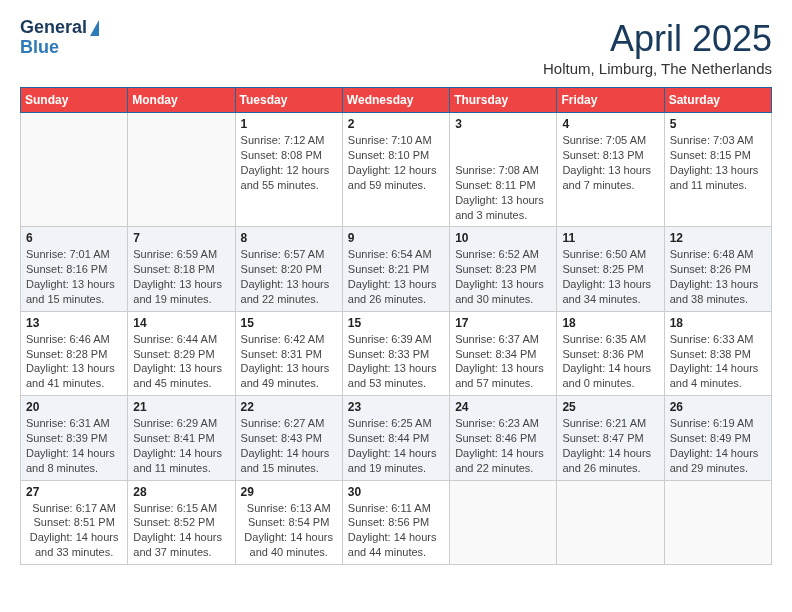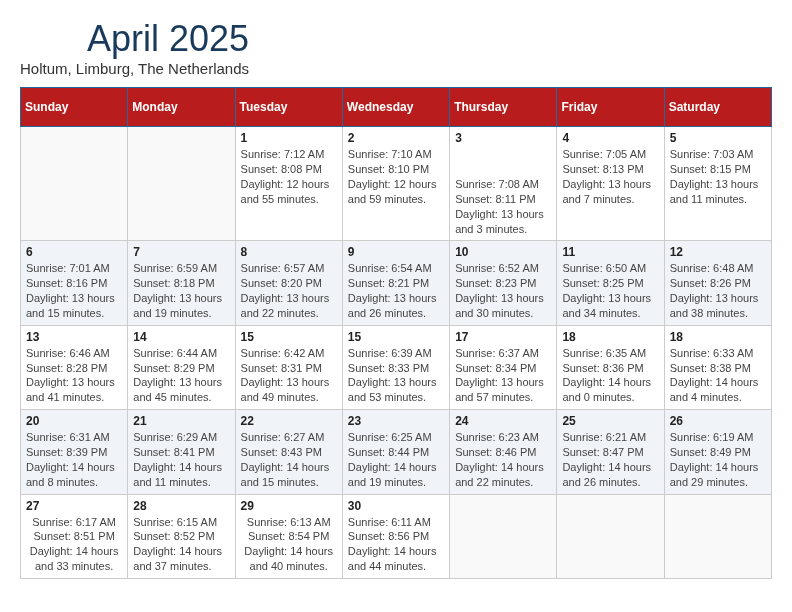--- a/index.html
+++ b/index.html
@@ -47,23 +47,23 @@
     .subtitle {
       font-size: 15px;
       color: #333;
     }
     .calendar {
       width: 100%;
       border-collapse: collapse;
       font-size: 11px;
     }
     .calendar th {
-      background: #b91c1c;
+      background: #ef4444;
       color: #fff;
-      padding: 12px 4px;
+      padding: 5px 4px;
       text-align: left;
       font-size: 12px;
       font-weight: bold;
       border: 1px solid #2266a0;
     }
     .calendar td {
       border: 1px solid #ccc;
       vertical-align: top;
       padding: 4px 5px;
       width: calc(100%/7);
@@ -86,20 +86,29 @@
     }
     .row-shade td {
       background: #f0f4f8;
     }
   </style>
 </head>
 <body>
 
 <div class="page">
   <div class="header">
+    <div class="logo">
+      <div style="display:flex;align-items:center;">
+        <span class="logo-general">General</span>
+        <span style="display:inline-block;margin-left:3px;width:0;height:0;border-left:9px solid transparent;border-bottom:16px solid #2e7ab8;"></span>
+      </div>
+      <div>
+        <span class="logo-blue">Blue</span>
+      </div>
+    </div>
     <div class="title-block">
       <div class="month-title">April 2025</div>
       <div class="subtitle">Holtum, Limburg, The Netherlands</div>
     </div>
   </div>
 
   <table class="calendar">
     <thead>
       <tr>
         <th>Sunday</th>

